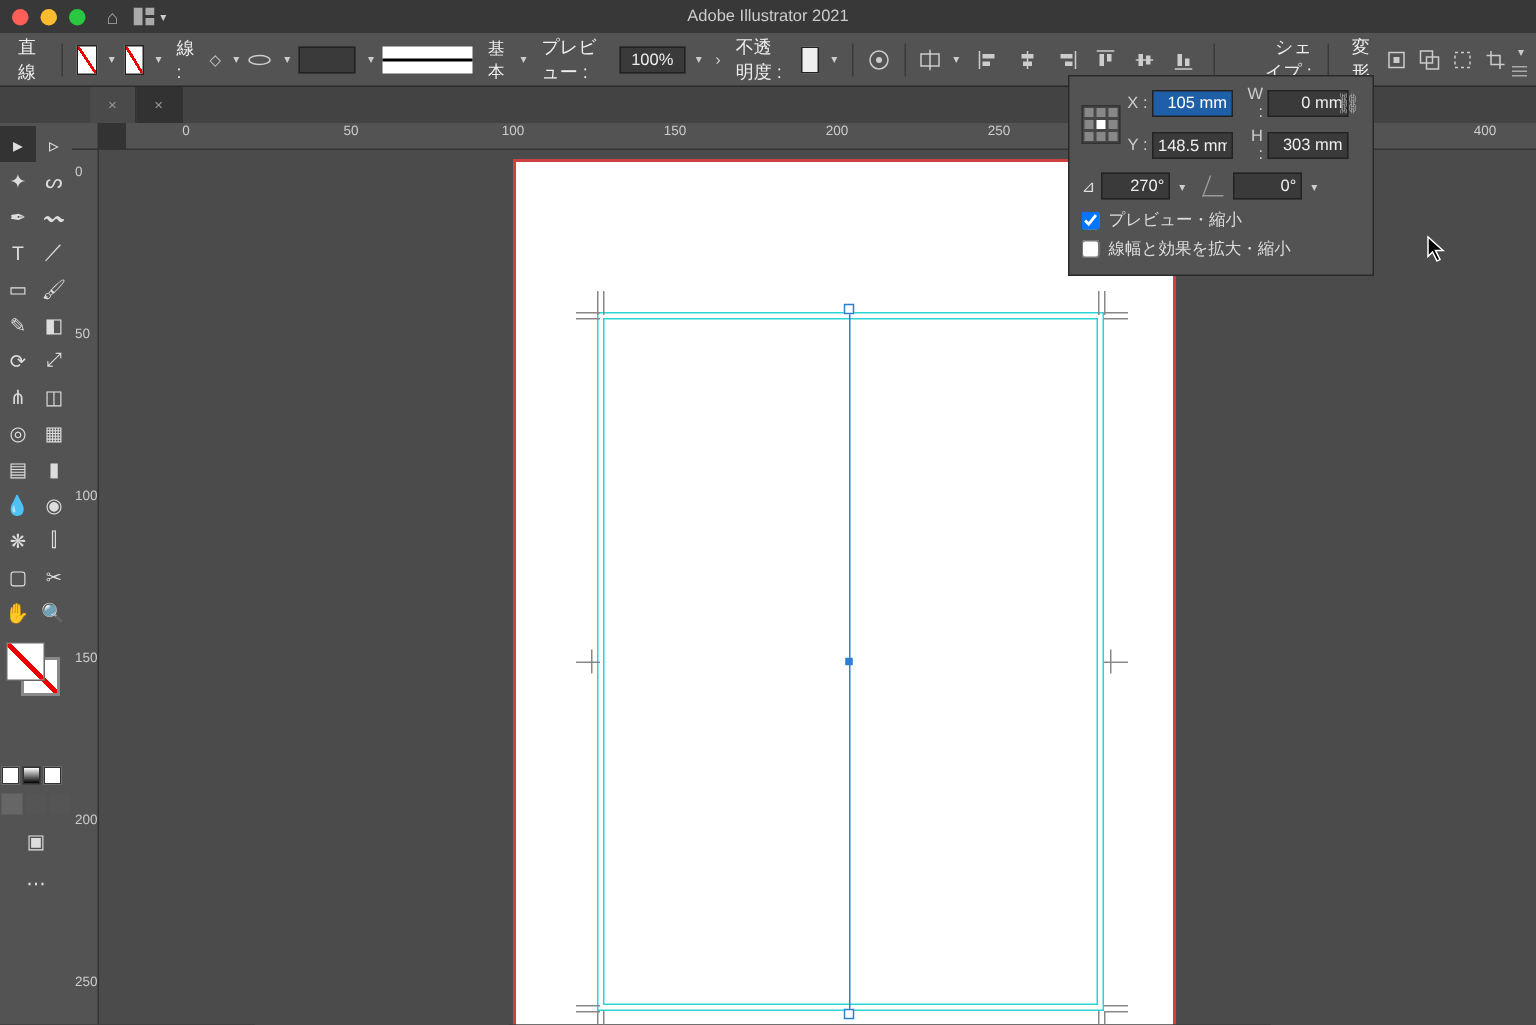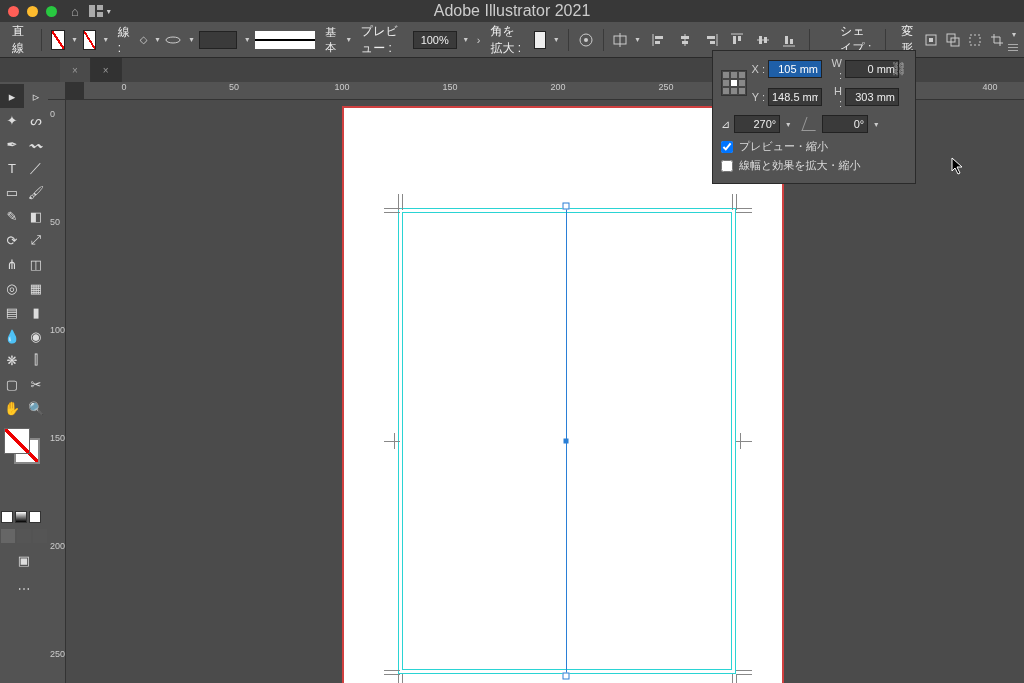--- a/index.html
+++ b/index.html
@@ -5,41 +5,41 @@
 * { margin: 0; padding: 0; box-sizing: border-box; font-family: -apple-system, "Hiragino Kaku Gothic Pro", sans-serif; }
 body { width: 1024px; height: 683px; background: #333333; overflow: hidden; position: relative; font-size: 11px; color: #ccc; }
 
 
 .titlebar { height: 22px; background: #383838; display: flex; align-items: center; padding: 0 8px; position: relative; }
 .traffic-lights { display: flex; gap: 8px; }
 .tl { width: 11px; height: 11px; border-radius: 50%; }
 .tl.red { background: #ff5f57; }
 .tl.yellow { background: #febc2e; }
 .tl.green { background: #28c840; }
-.title-center { position: absolute; left: 50%; transform: translateX(-50%); color: #ccc; font-size: 16px; }
+.title-center { position: absolute; left: 50%; transform: translateX(-50%); color: #ccc; font-size: 11px; }
 .home-ico { margin-left: 14px; color: #aaa; font-size: 13px; }
 .arrange-ico { margin-left: 10px; color: #aaa; font-size: 11px; display: flex; align-items: center; gap:2px; }
 
 
 .controlbar { height: 36px; background: #535353; display: flex; align-items: center; padding: 0 8px; gap: 6px; border-bottom: 1px solid #2a2a2a; }
 .ctrl-label { color: #eee; font-size: 12px; padding: 0 4px; }
 .swatch { width: 20px; height: 20px; display: inline-block; position: relative; border:1px solid #222;}
 .swatch.diag::after { content:""; position:absolute; left:0; top:0; right:0; bottom:0; background: linear-gradient(to top right, transparent 45%, #e00 45%, #e00 55%, transparent 55%); }
 .swatch.white { background:#fff; }
 .dd-caret { color: #ccc; font-size: 8px; margin-left:2px; }
 .ctrl-divider { width:1px; height:22px; background:#3a3a3a; margin:0 4px; }
 .stroke-box { width:60px; height:18px; background:#3a3a3a; border:1px solid #222; }
 .stroke-preview { width:72px; height:18px; background:#fff; display:flex; align-items:center; justify-content:center; }
 .stroke-preview .line { width:60px; height:2px; background:#000; }
 .stroke-basic { color:#eee; font-size:11px; margin-left:4px; }
 .opacity-input { width:44px; height:18px; background:#3a3a3a; color:#eee; border:1px solid #222; text-align:center; font-size:11px; }
 .style-sw { width:18px; height:18px; background:#eee; border:1px solid #222; }
 .ctrl-icons { display:flex; gap:6px; margin-left:4px; }
 .ci { width:20px; height:20px; display:flex; align-items:center; justify-content:center; color:#ccc; font-size:13px; }
-.shape-label { color:#eee; font-size:12px; margin-left:20px; }
+.shape-label { color:#eee; font-size:12px; margin-left:20px;text-align:right; }
 .transform-btn { color:#eee; font-size:12px; margin-left:6px; }
 
 
 .tabbar { height: 24px; background: #434343; display:flex; align-items:stretch; padding-left:60px; }
 .tab { display:flex; align-items:center; padding:0 12px; color:#bbb; font-size:11px; gap:6px; border-right:1px solid #333; }
 .tab.inactive { background:#4a4a4a; }
 .tab.active { background:#323232; color:#ddd; }
 .tab .x { color:#999; font-size:10px; }
 
 
@@ -151,21 +151,21 @@
     <span class="dd-caret">▾</span>
   <div class="stroke-preview">
       <div class="line"></div>
     </div>
   <span class="stroke-basic">基本</span>
     <span class="dd-caret">▾</span>
   <span class="ctrl-label">プレビュー :</span>
   <input class="opacity-input" value="100%" style="">
     <span class="dd-caret2">▾</span>
   <span style="color:#ccc">›</span>
-  <span class="ctrl-label">角を拡大 :</span>
+  <span class="ctrl-label">不透明度 :</span>
   <span class="style-sw"></span>
     <span class="dd-caret">▾</span>
   <div class="ctrl-divider"></div>
   <span class="ci">
       <svg width="14" height="14">
         <circle cx="7" cy="7" r="6" fill="none" stroke="#ccc"></circle>
         <circle cx="7" cy="7" r="2" fill="#ccc"></circle>
       </svg>
     </span>
   <div class="ctrl-divider"></div>

